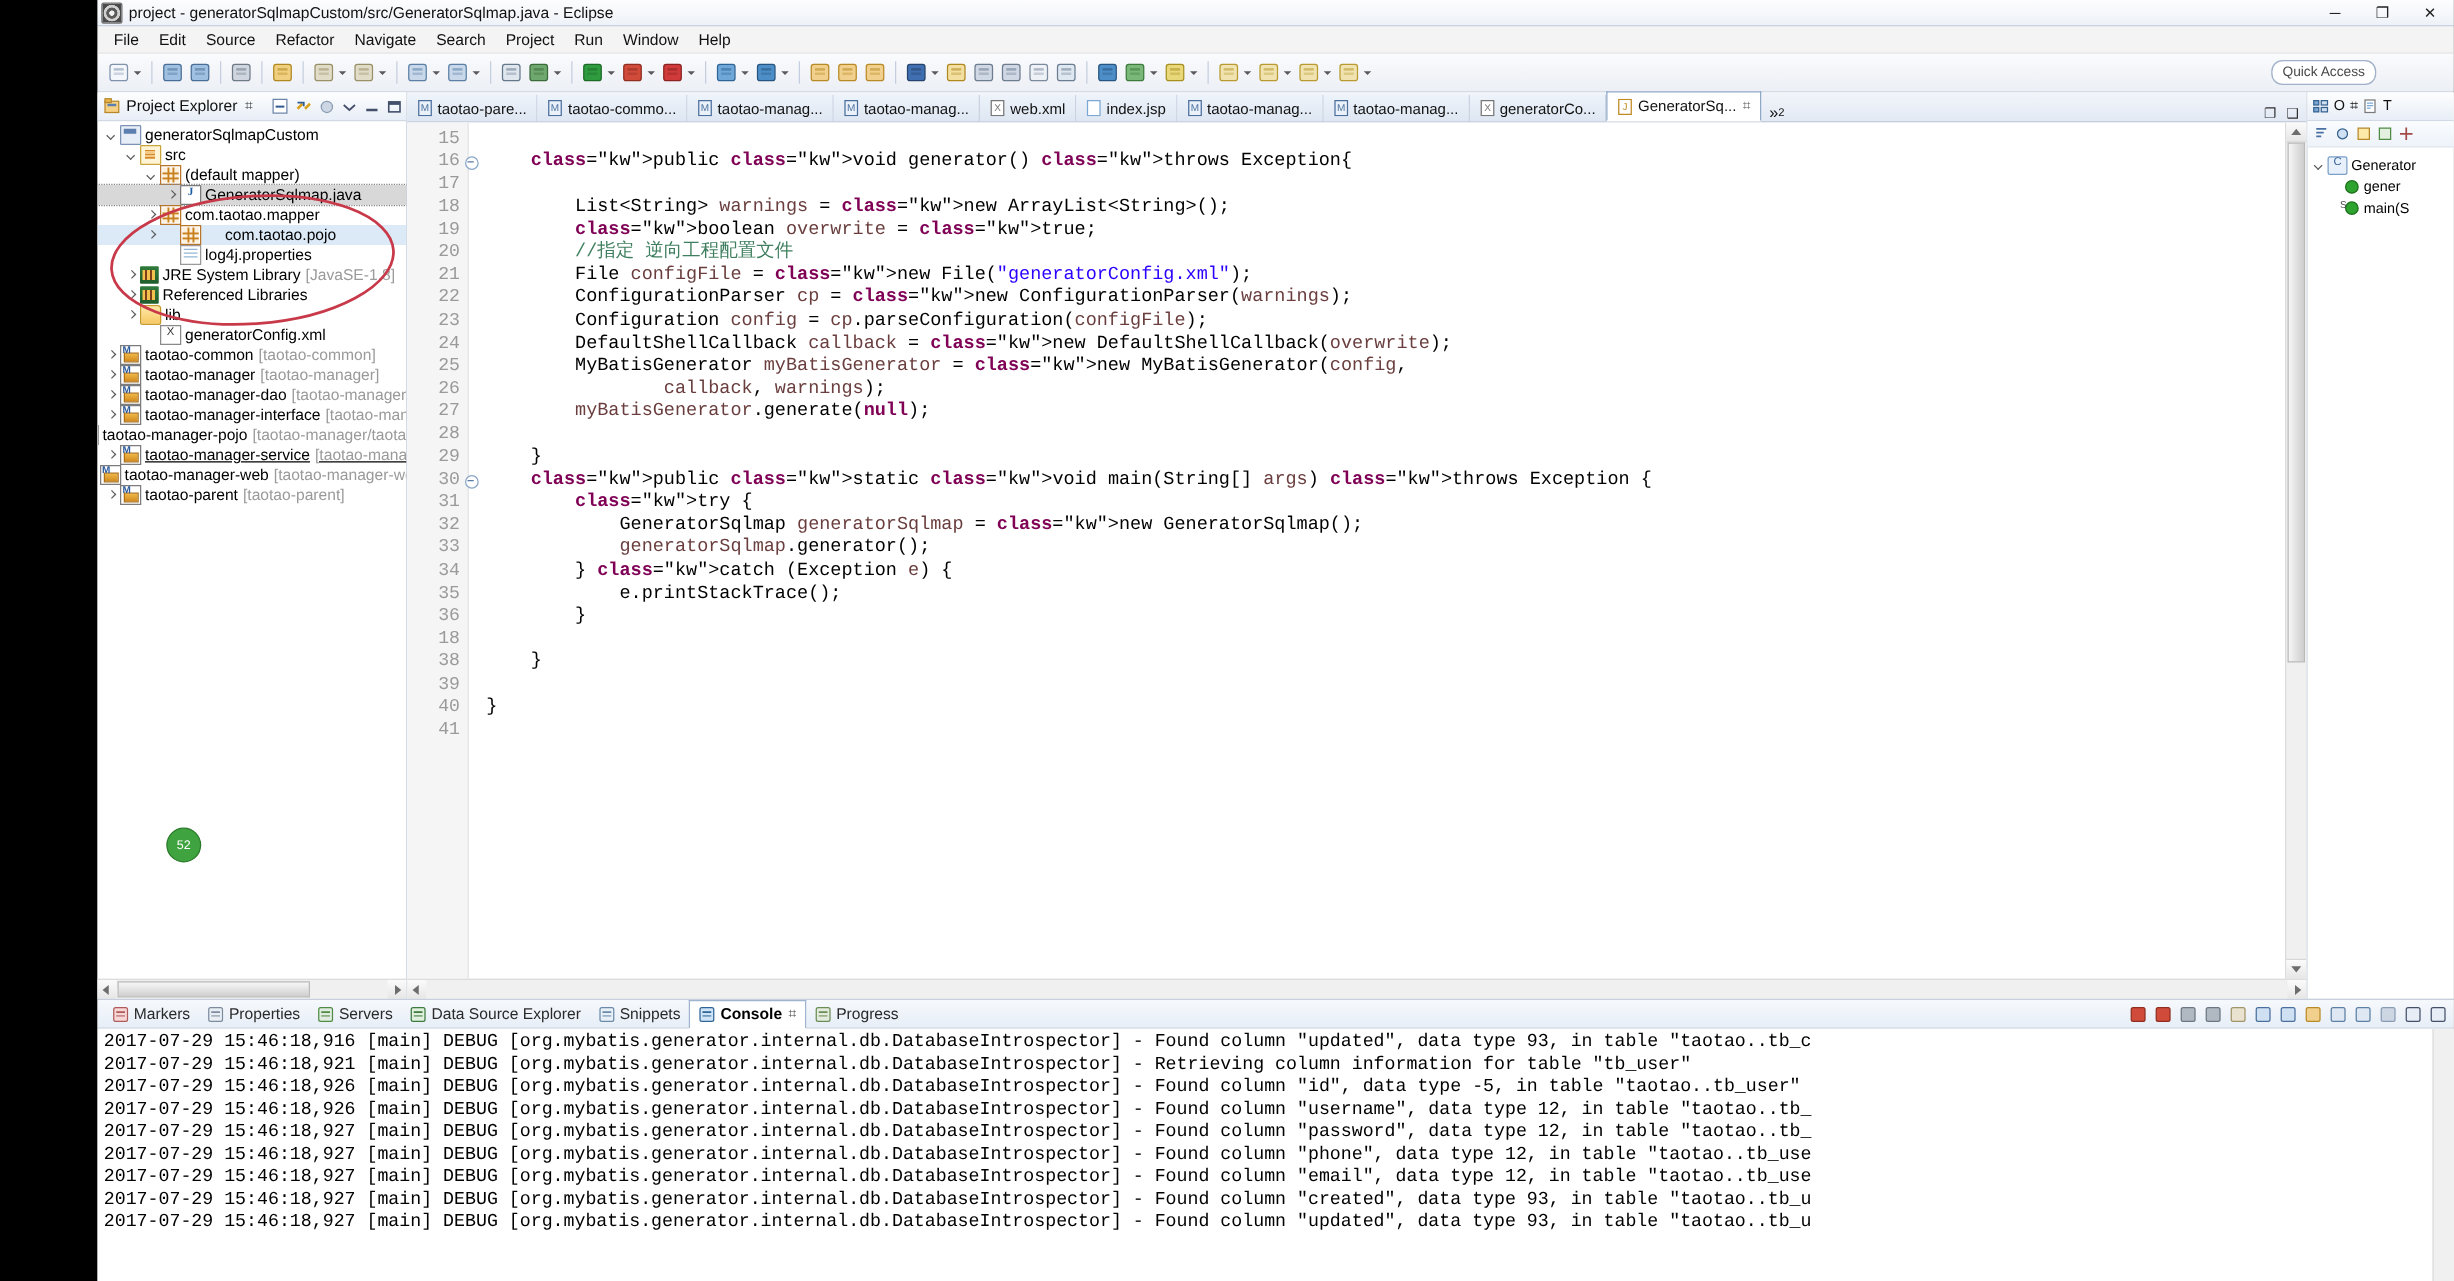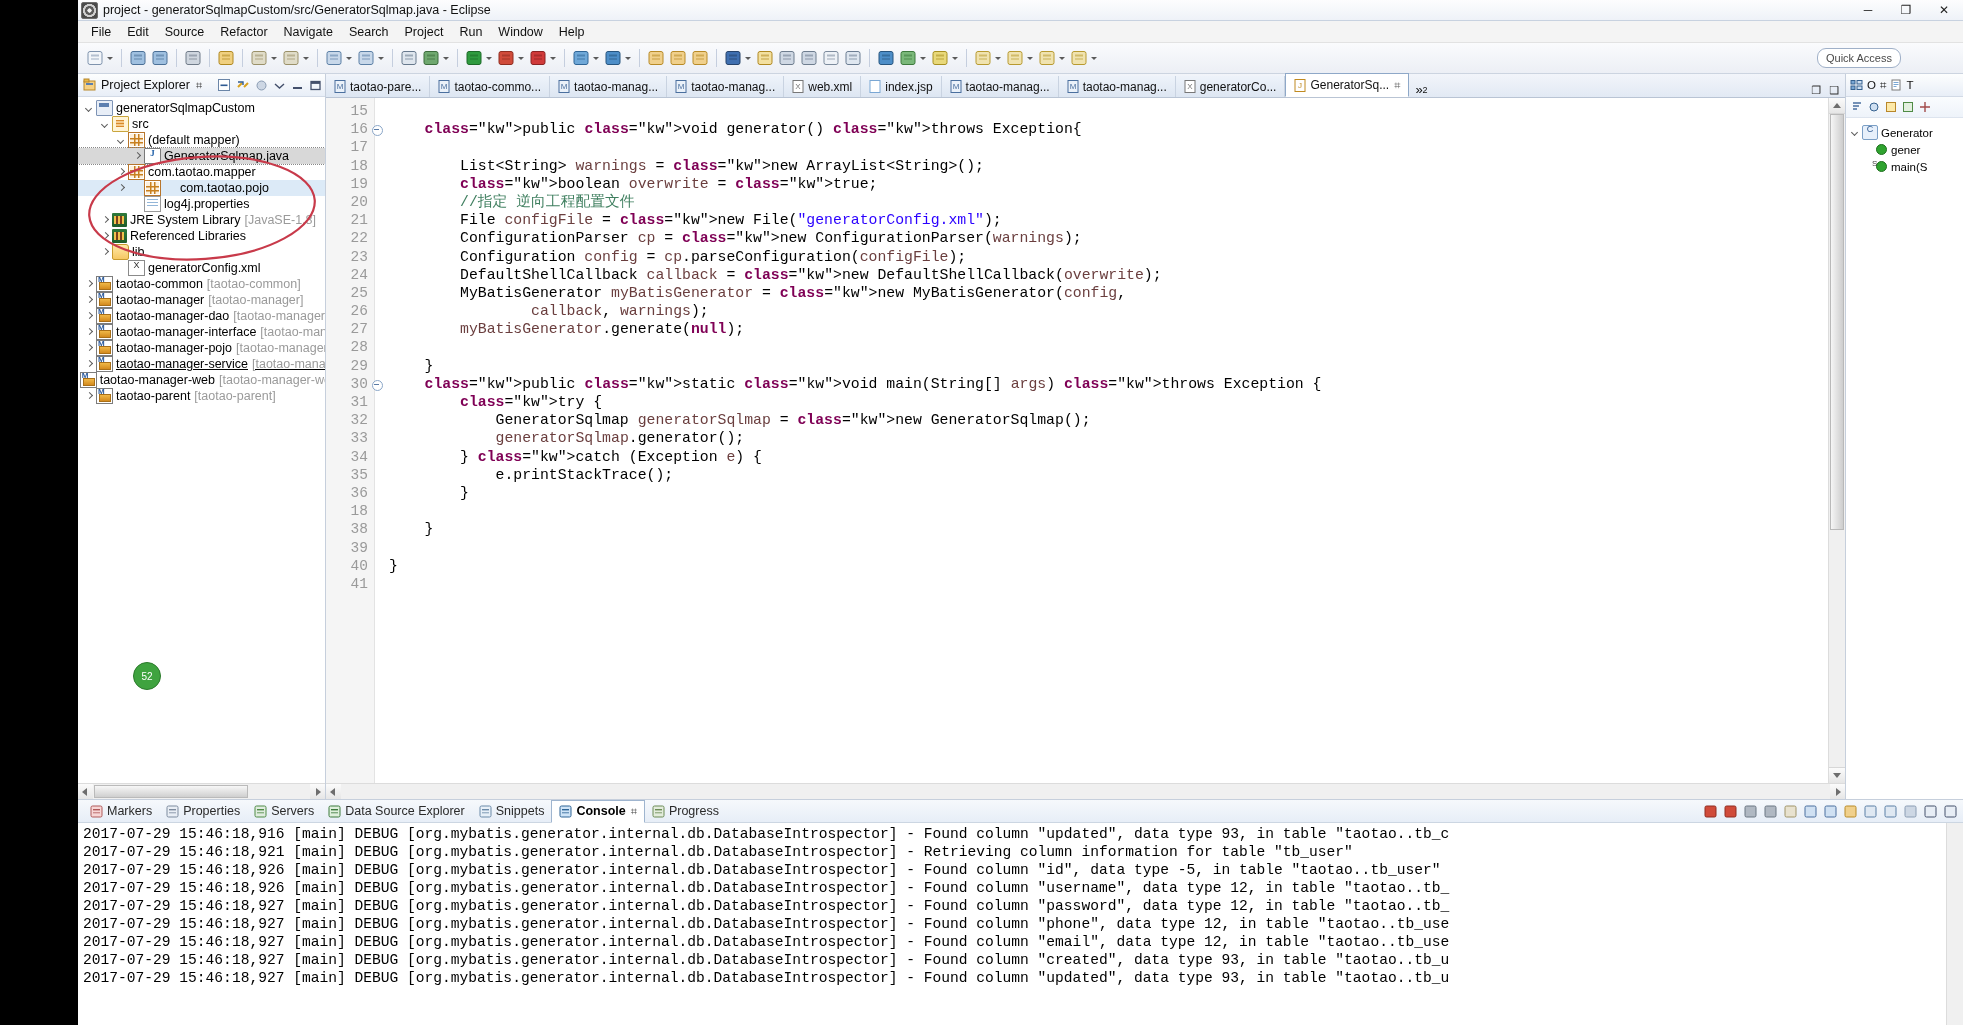--- a/index.html
+++ b/index.html
@@ -506,21 +506,21 @@
             <span class="ic ic-maven"></span>
             <span>taotao-manager-dao</span>
             <span class="sub">[taotao-manager/taota</span>
           </div>
           <div class="row" style="padding-left: 6px;">
             <span class="tw r"></span>
             <span class="ic ic-maven"></span>
             <span>taotao-manager-interface</span>
             <span class="sub">[taotao-manager/t</span>
           </div>
-          <div class="row" style="padding-left: 6px;">
+          <div class="row" style="padding-left: 6px; justify-content: flex-end;">
             <span class="tw r"></span>
             <span class="ic ic-maven"></span>
             <span>taotao-manager-pojo</span>
             <span class="sub">[taotao-manager/taota</span>
           </div>
           <div class="row" style="padding-left: 6px; text-decoration: underline;">
             <span class="tw r"></span>
             <span class="ic ic-maven"></span>
             <span>taotao-manager-service</span>
             <span class="sub">[taotao-manager/ta</span>

